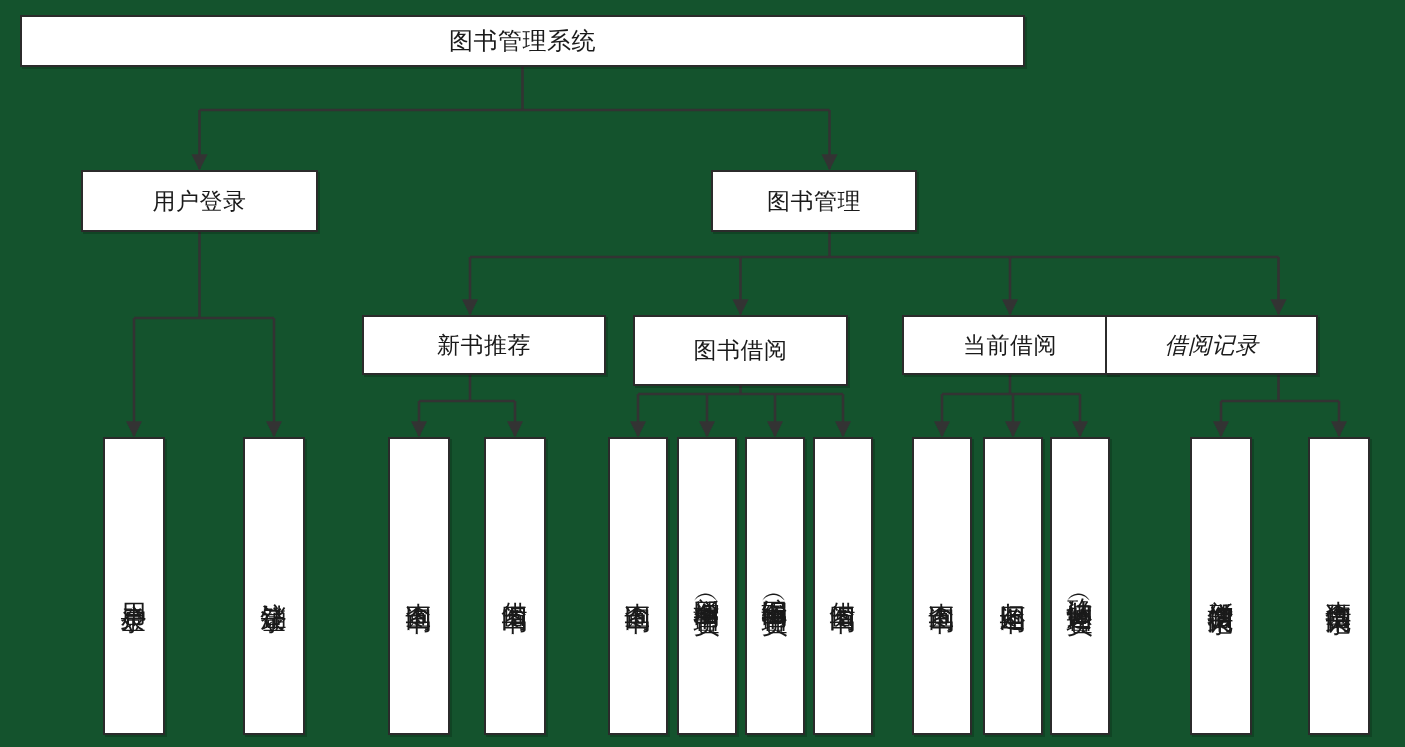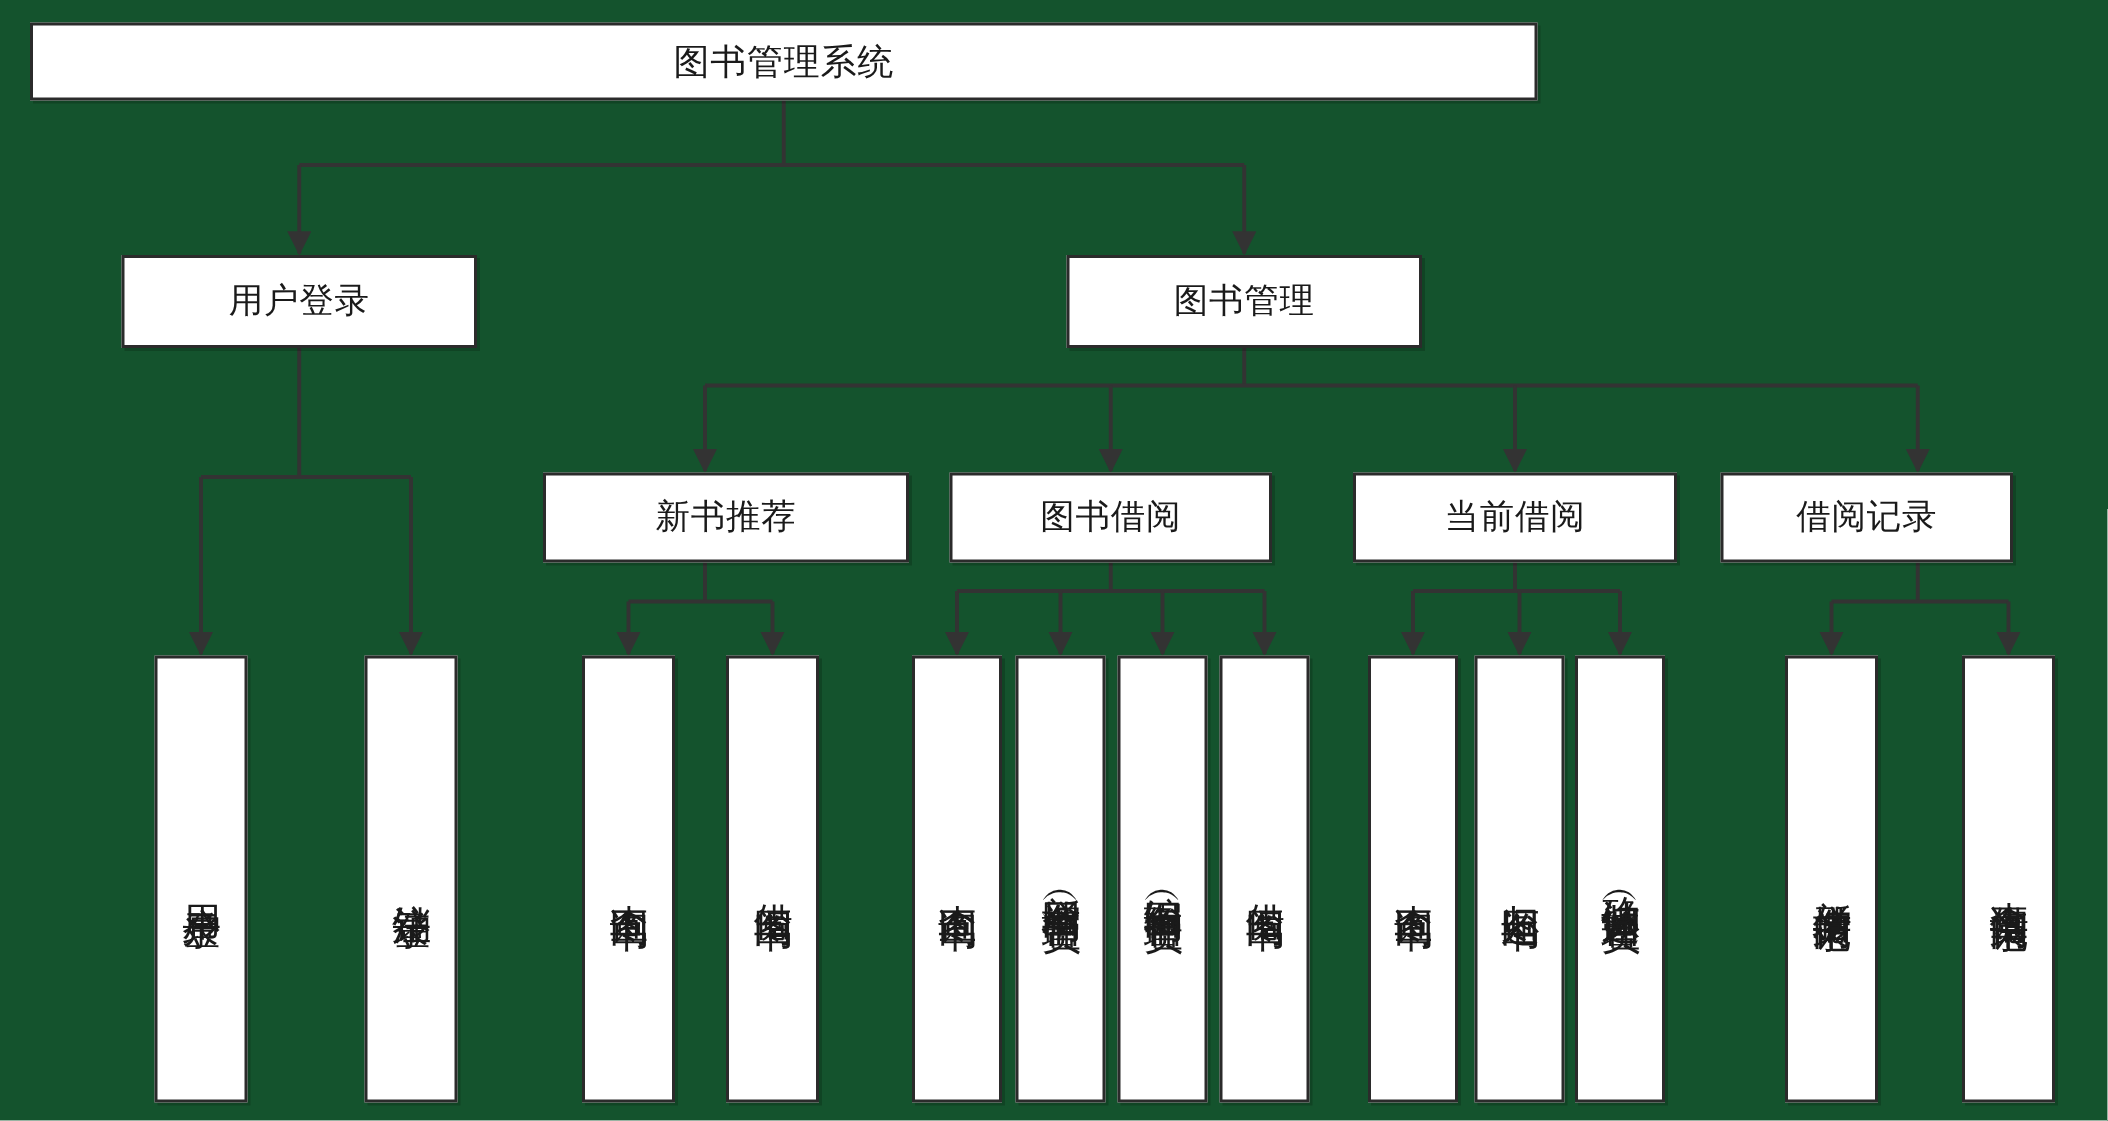--- a/index.html
+++ b/index.html
@@ -121,33 +121,33 @@
       </g>
   </svg>
 
   <div id="nodes-layer">
       <div class="node horiz" id="node-root" style="left: 20px; top: 15px; width: 1005px; height: 52px;">
         <span class="node-label">图书管理系统</span>
       </div>
       <div class="node horiz" id="node-user-login" style="left: 81px; top: 170px; width: 237px; height: 62px;">
         <span class="node-label">用户登录</span>
       </div>
-      <div class="node horiz" id="node-book-manage" style="left: 711px; top: 170px; width: 237px; height: 62px;">
+      <div class="node horiz" id="node-book-manage" style="left: 711px; top: 170px; width: 206px; height: 62px;">
         <span class="node-label">图书管理</span>
       </div>
       <div class="node horiz" id="node-new-book-rec" style="left: 362px; top: 315px; width: 244px; height: 60px;">
         <span class="node-label">新书推荐</span>
       </div>
-      <div class="node horiz" id="node-book-borrow" style="left: 633px; top: 315px; width: 215px; height: 60px; text-align: center;">
+      <div class="node horiz" id="node-book-borrow" style="left: 633px; top: 315px; width: 215px; height: 71px; text-align: center;">
         <span class="node-label">图书借阅</span>
       </div>
       <div class="node horiz" id="node-current-borrow" style="left: 902px; top: 315px; width: 216px; height: 60px;">
         <span class="node-label">当前借阅</span>
       </div>
-      <div class="node horiz" id="node-borrow-record" style="left: 1147px; top: 315px; width: 195px; height: 60px;">
+      <div class="node horiz" id="node-borrow-record" style="left: 1105px; top: 315px; width: 213px; height: 60px; font-style: italic;">
         <span class="node-label">借阅记录</span>
       </div>
       <div class="node vert" id="node-leaf-user-login" style="left: 103px; top: 437px; width: 62px; height: 298px;">
         <span class="node-label">用户登录</span>
       </div>
       <div class="node vert" id="node-leaf-logout-login" style="left: 243px; top: 437px; width: 62px; height: 298px;">
         <span class="node-label">注销登录</span>
       </div>
       <div class="node vert" id="node-leaf-query-book-1" style="left: 388px; top: 437px; width: 62px; height: 298px;">
         <span class="node-label">查询图书</span>

